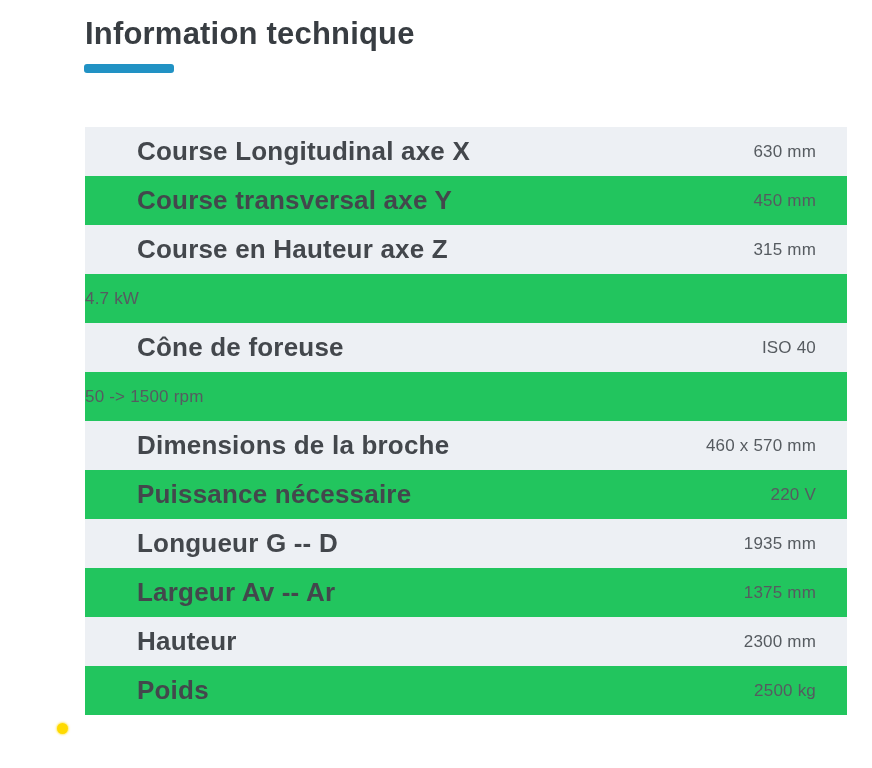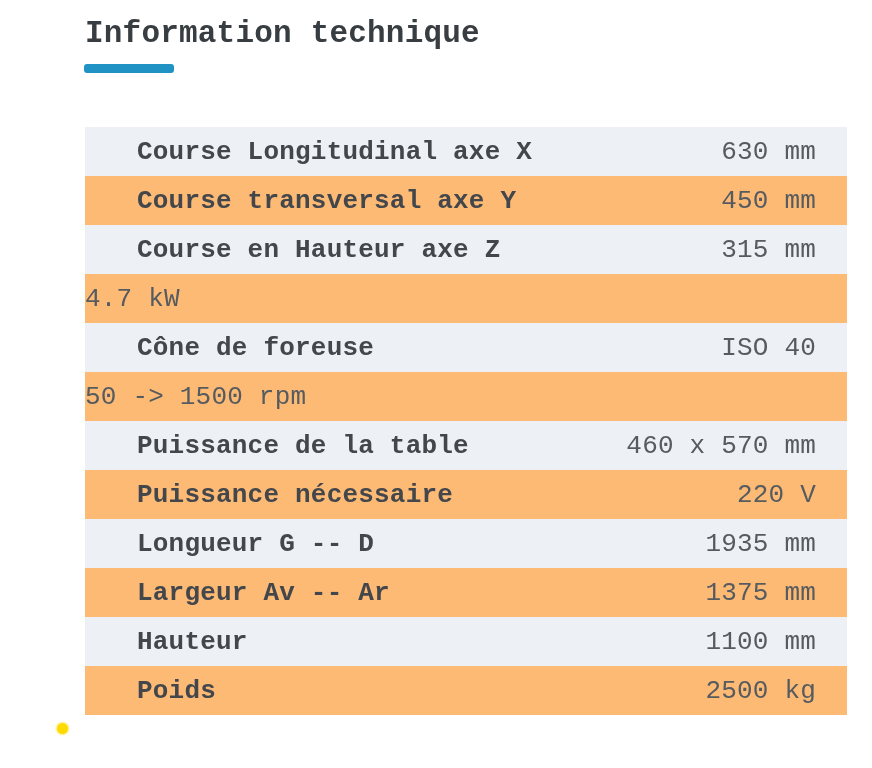--- a/index.html
+++ b/index.html
@@ -10,21 +10,20 @@
     background: #ffffff;
     font-family: "Liberation Sans", "DejaVu Sans", sans-serif;
     overflow: hidden;
     position: relative;
   }
 
   .page {
     position: relative;
     width: 872px;
     height: 611px;
-    font-family: Liberation Mono, monospace;
   }
 
   .content {
     position: absolute;
     left: 85px;
     top: 0;
     width: 762px;
   }
 
   .page-title {
@@ -48,39 +47,39 @@
   .spec-table {
     margin-top: 54px;
     width: 762px;
   }
 
   .spec-row {
     display: flex;
     align-items: center;
     justify-content: space-between;
     height: 49px;
-    background: #fdba74;
+    background: #22c55e;
   }
 
   .spec-row:nth-child(odd) {
     background: var(--row-stripe, #edf0f4);
   }
 
   .spec-label {
     padding-left: 52px;
     font-size: 26px;
     font-weight: bold;
     color: #43474c;
     letter-spacing: 0.2px;
     white-space: nowrap;
   }
 
   .spec-value {
     padding-right: 31px;
-    font-size: 26px;
+    font-size: 17px;
     font-weight: normal;
     color: #565b60;
     letter-spacing: 0.2px;
     white-space: nowrap;
     text-align: right;
   }
 
   .yellow-dot {
     position: absolute;
     left: 57px;
@@ -120,38 +119,38 @@
         <span class="spec-value">4.7 kW</span>
       </div>
       <div class="spec-row">
         <span class="spec-label">Cône de foreuse</span>
         <span class="spec-value">ISO 40</span>
       </div>
       <div class="spec-row">
         <span class="spec-value">50 -&gt; 1500 rpm</span>
       </div>
       <div class="spec-row">
-        <span class="spec-label">Puissance de la table</span>
+        <span class="spec-label">Dimensions de la broche</span>
         <span class="spec-value">460 x 570 mm</span>
       </div>
       <div class="spec-row">
         <span class="spec-label">Puissance nécessaire</span>
         <span class="spec-value">220 V</span>
       </div>
       <div class="spec-row">
         <span class="spec-label">Longueur G -- D</span>
         <span class="spec-value">1935 mm</span>
       </div>
       <div class="spec-row">
         <span class="spec-label">Largeur Av -- Ar</span>
         <span class="spec-value">1375 mm</span>
       </div>
       <div class="spec-row">
         <span class="spec-label">Hauteur</span>
-        <span class="spec-value">1100 mm</span>
+        <span class="spec-value">2300 mm</span>
       </div>
       <div class="spec-row">
         <span class="spec-label">Poids</span>
         <span class="spec-value">2500 kg</span>
       </div>
 
     </div>
   </div>
 
   <div class="yellow-dot"></div>

